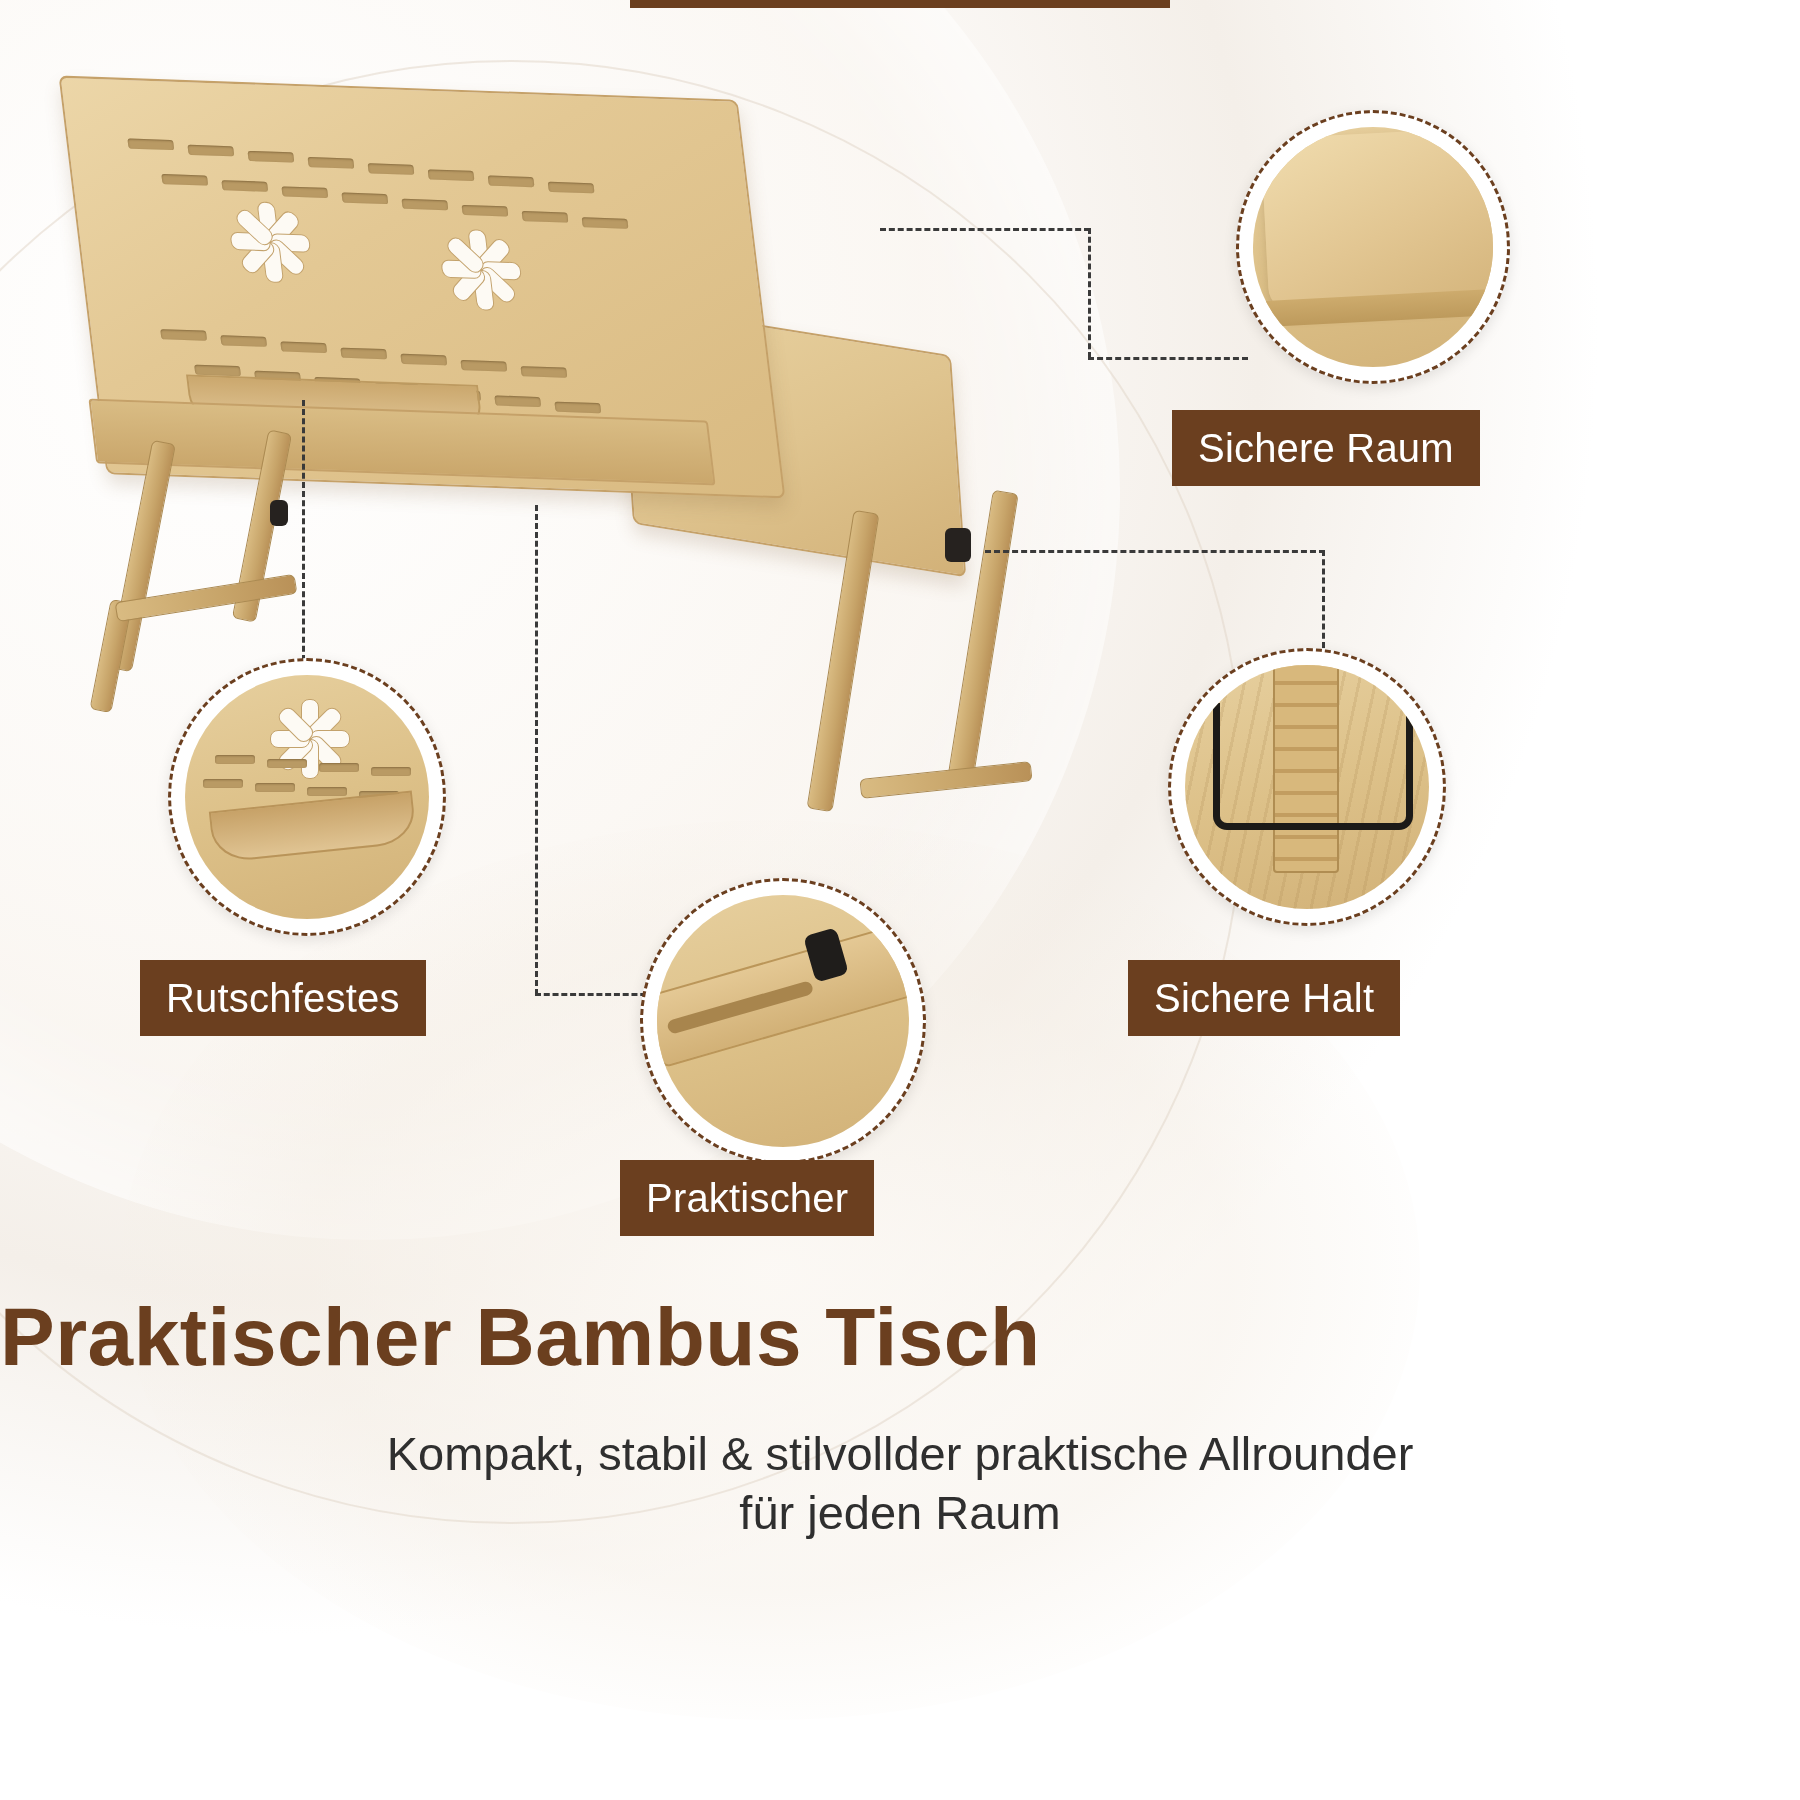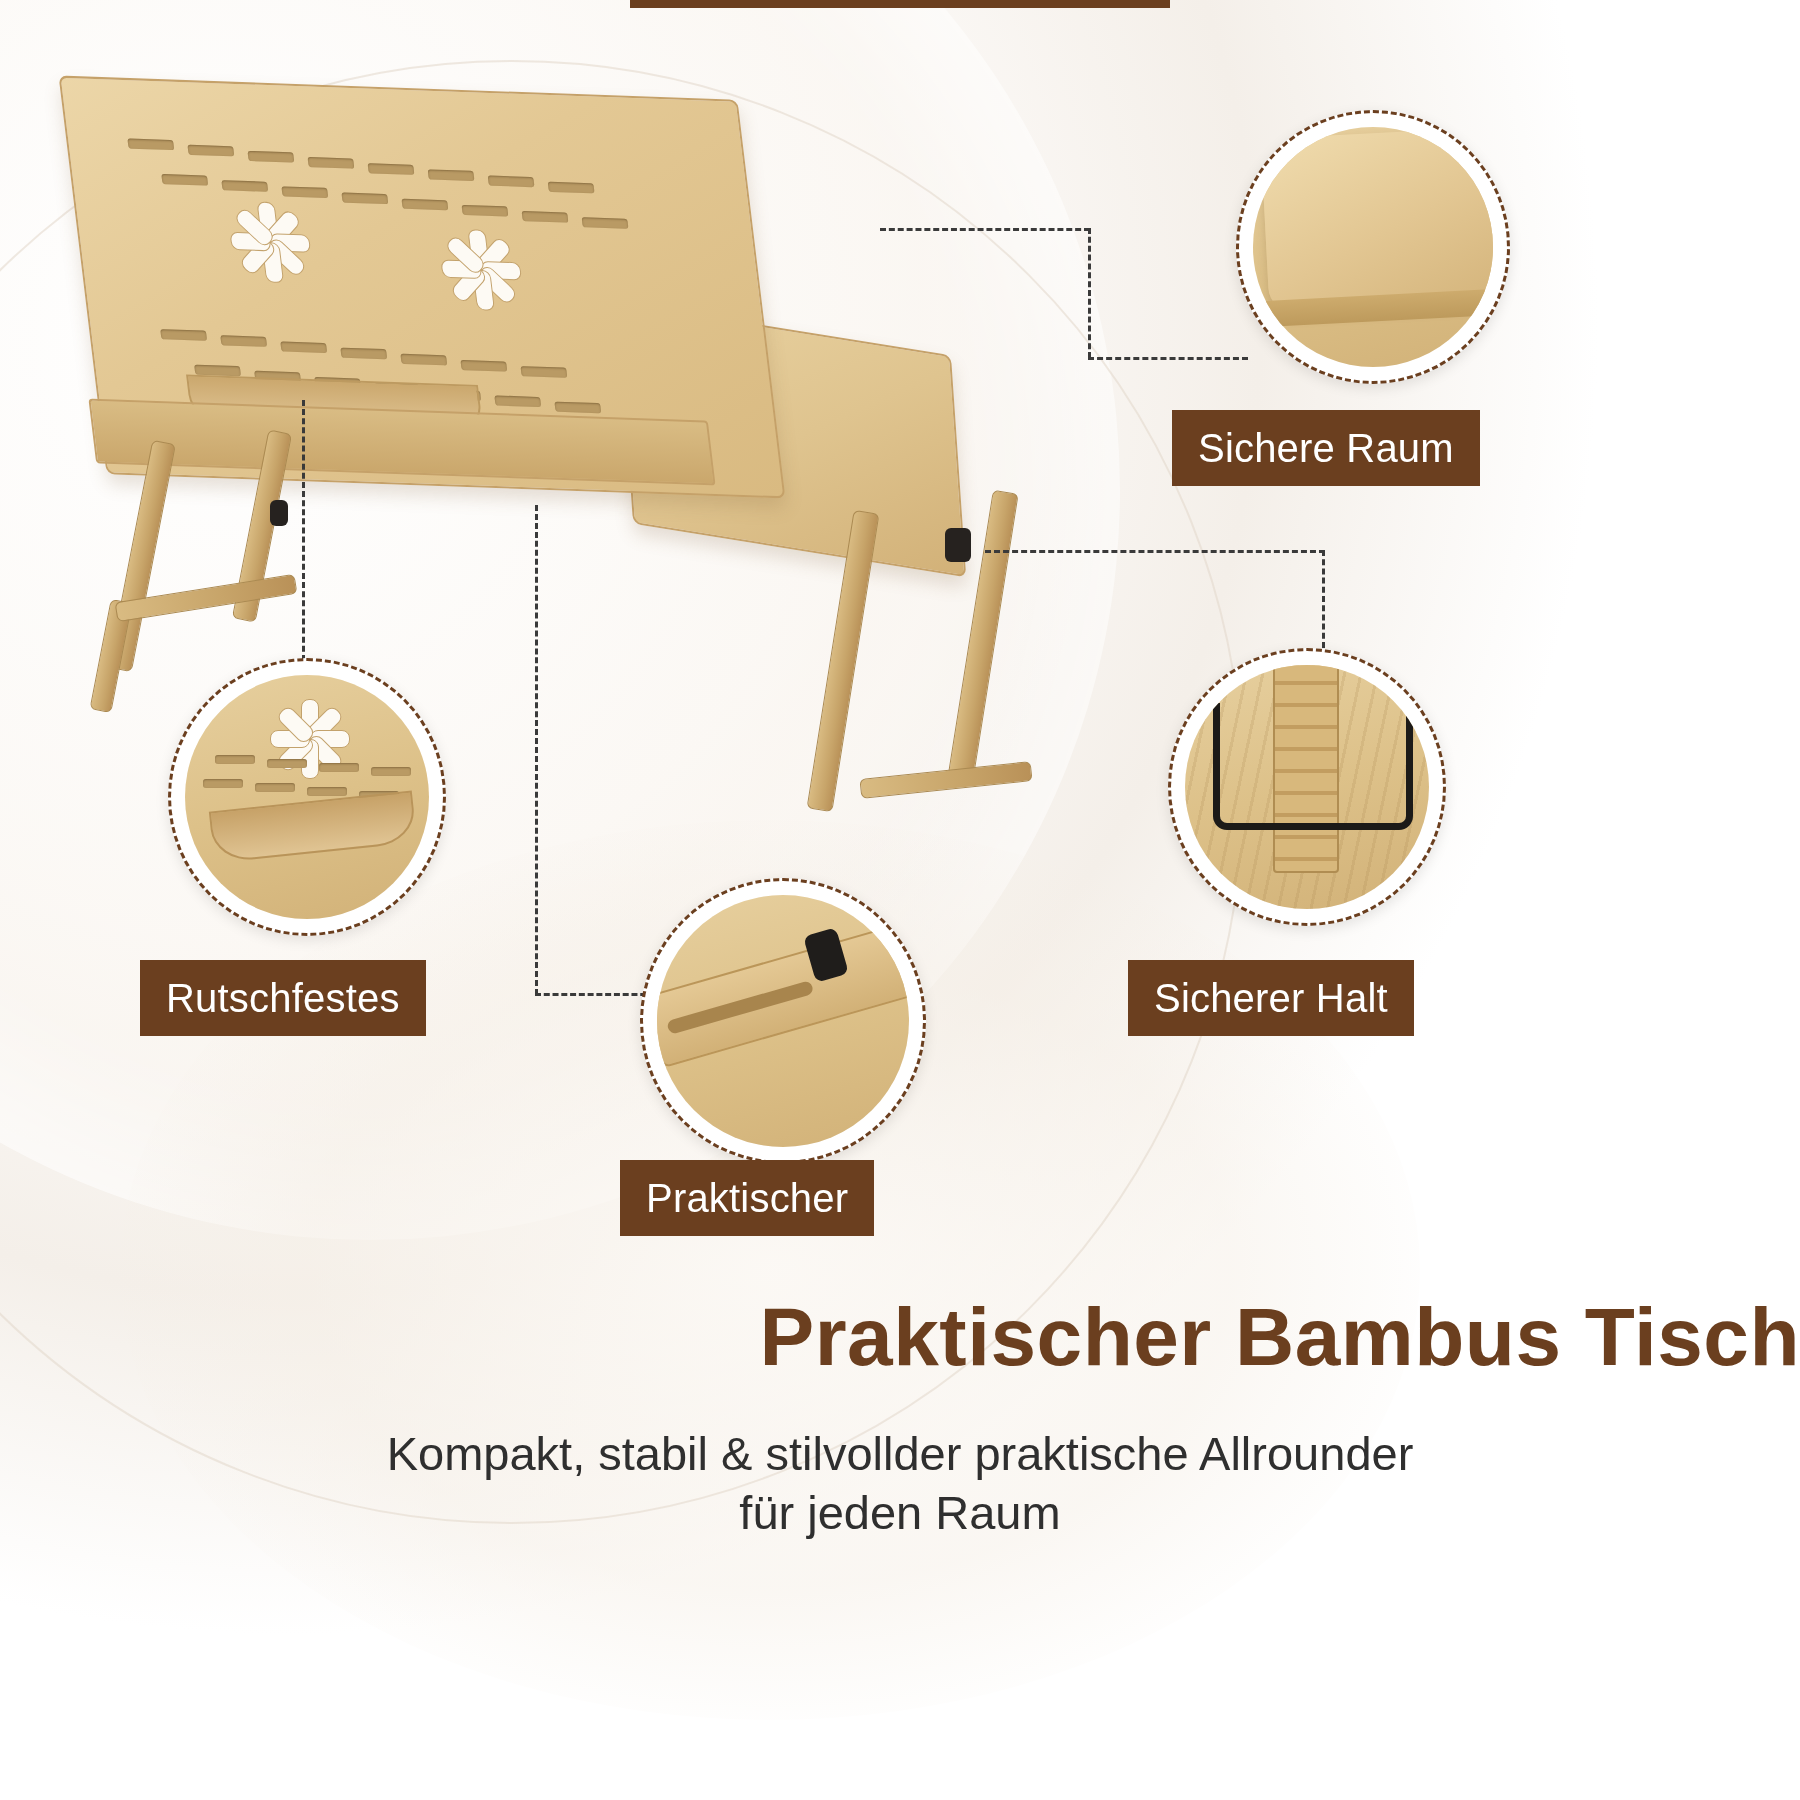--- a/index.html
+++ b/index.html
@@ -253,21 +253,21 @@
     border-width: 0;
   }
   .h { border-top-width: 3px; }
   .v { border-left-width: 3px; }
 
   
   .headline {
     position: absolute;
     left: 0; right: 0;
     top: 1290px;
-    text-align: right;
+    text-align: left;
     color: #6b3f1f;
     font-size: 82px;
     font-weight: bold;
     letter-spacing: 0.5px;
   }
   .subline {
     position: absolute;
     left: 0; right: 0;
     top: 1424px;
     text-align: center;
@@ -420,21 +420,21 @@
     <div class="inner">
       <div class="zoom-wood"></div>
       <div class="adjust-rail">
         <div class="adjust-slot"></div>
       </div>
       <div class="adjust-knob"></div>
     </div>
   </div>
 
   <div class="label l-corner">Sichere Raum</div>
-  <div class="label l-grip">Sicherer Halt</div>
+  <div class="label l-grip">Sichere Halt</div>
   <div class="label l-nonslip">Rutschfestes</div>
   <div class="label l-adjust">Praktischer</div>
 
   <div class="headline">Praktischer Bambus Tisch</div>
   <div class="subline">
     <div>Kompakt, stabil &amp; stilvollder praktische Allrounder</div>
     <div>für jeden Raum</div>
   </div>
 
 </div>

